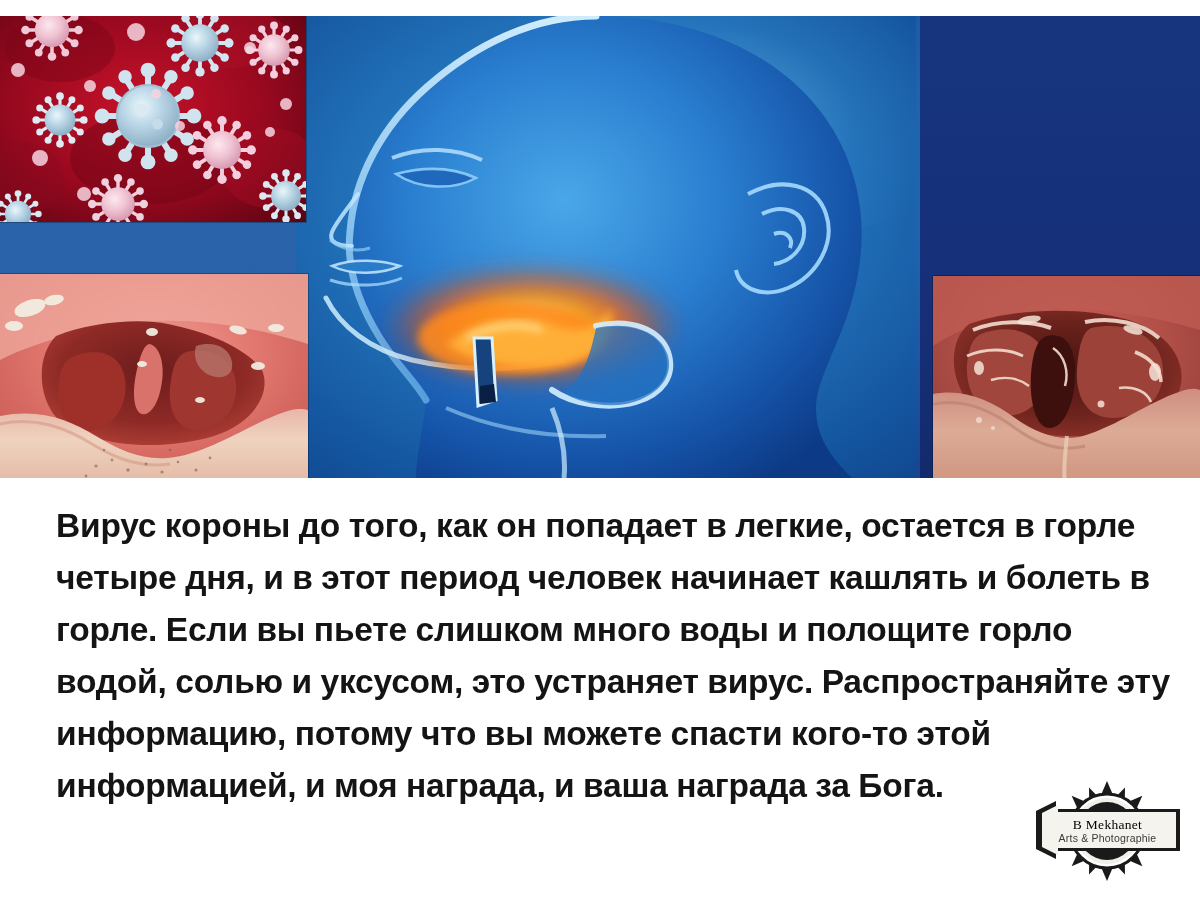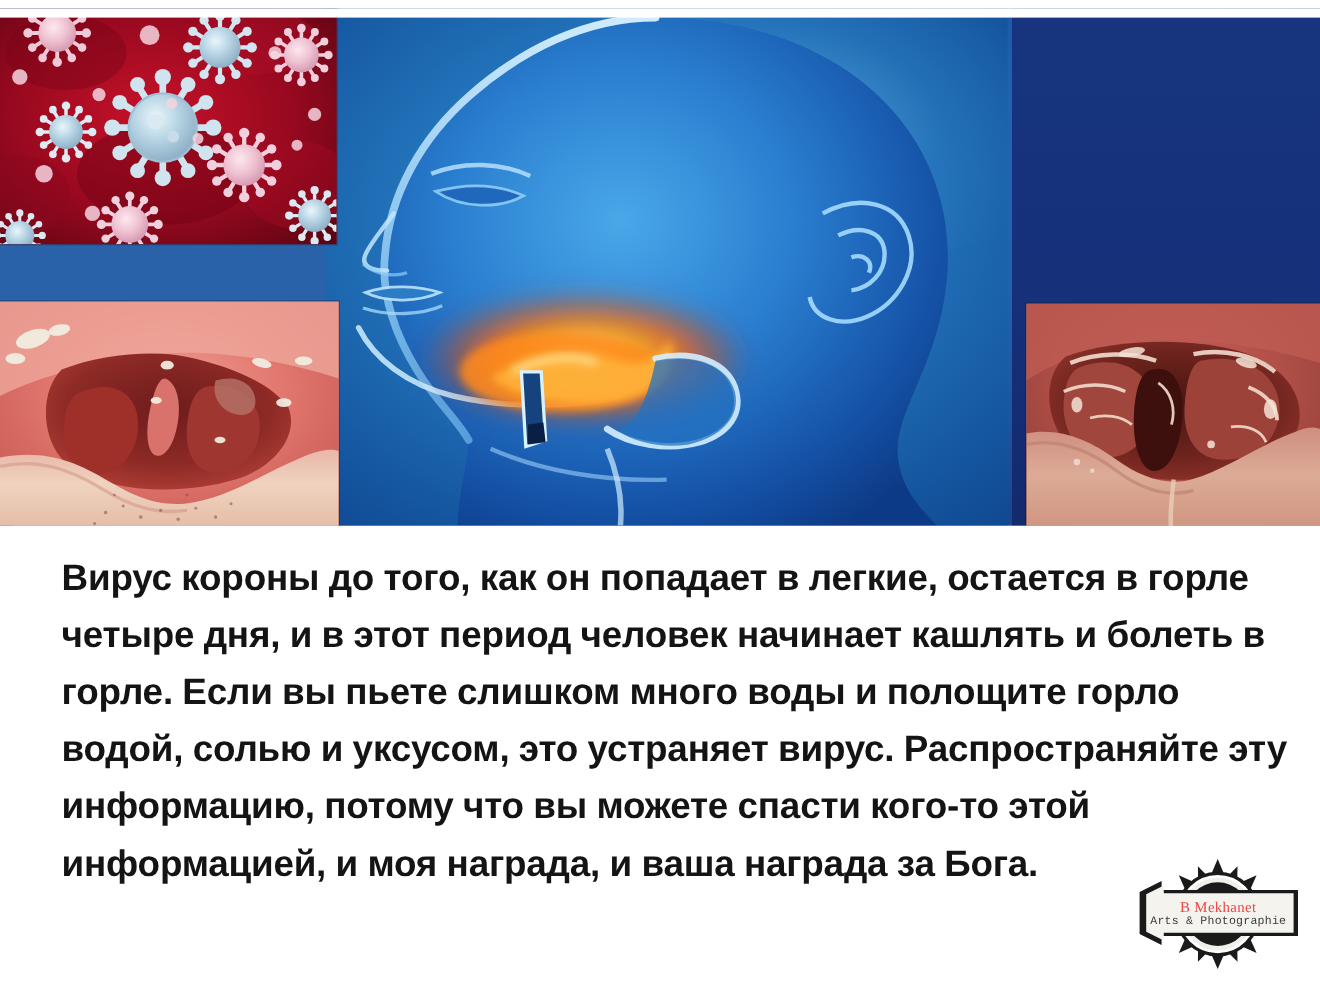--- a/index.html
+++ b/index.html
@@ -96,25 +96,25 @@
     position:absolute;left:1030px;top:775px;width:155px;height:112px;
   }
   .logo svg{display:block;}
   .logo-text{
     position:absolute;left:0;top:0;width:155px;height:112px;
     display:flex;flex-direction:column;align-items:center;justify-content:center;
     pointer-events:none;
   }
   .logo-title{
     font-family:"Liberation Serif", serif;
-    font-size:13.5px;color:#ef4444;letter-spacing:.3px;
+    font-size:13.5px;color:#000000;letter-spacing:.3px;
     line-height:15px;
   }
   .logo-sub{
-    font-family:Liberation Mono, monospace;
+    font-family:Liberation Sans, sans-serif;
     font-size:10.5px;color:#3a3a3a;letter-spacing:.2px;
     line-height:13px;
   }
 
   .top-strip{position:absolute;left:0;top:0;width:1200px;height:8px;background:#ffffff;z-index:25;}
 </style>
 </head>
 <body>
 
 <div class="poster">

